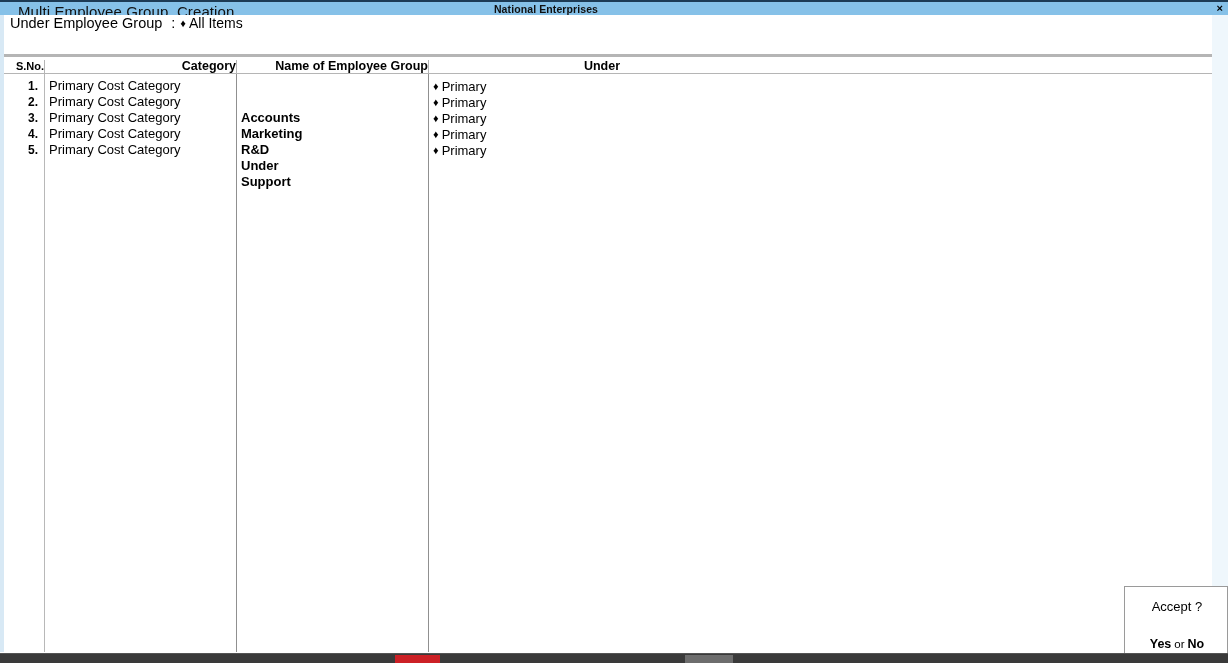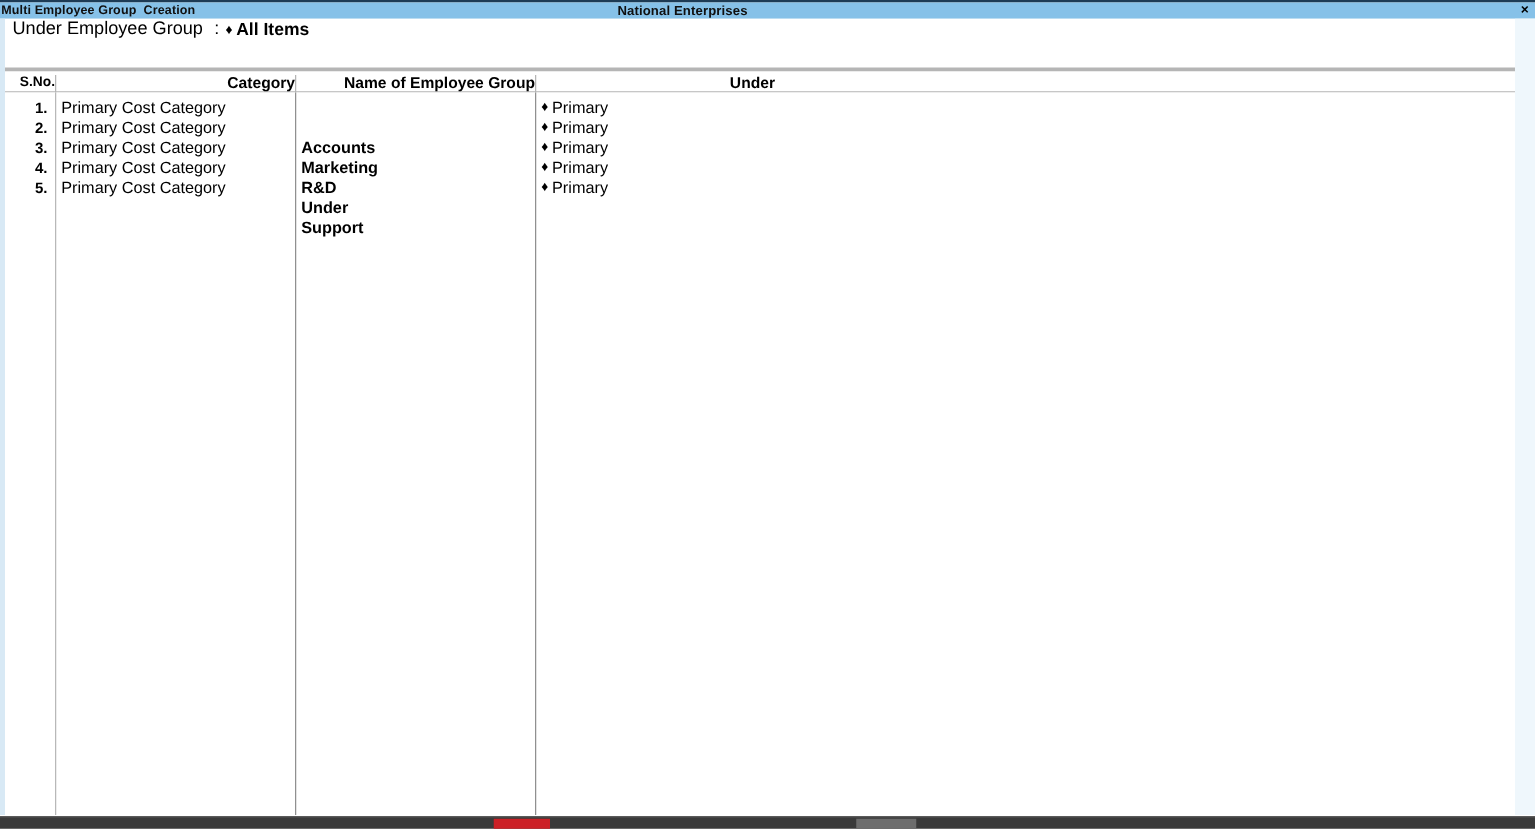--- a/index.html
+++ b/index.html
@@ -32,23 +32,23 @@
   .titlebar {
     position: absolute;
     left: 0; top: 2px;
     width: 1228px; height: 13px;
     background: #86c1e8;
     display: flex;
     align-items: center;
   }
   .titlebar-left {
     position: absolute;
-    left: 1px; top: 1px;
-    font-size: 10px;
-    font-weight: bold;
+    left: 18px; top: 1px;
+    font-size: 15px;
+    font-weight: normal;
     color: #101010;
     white-space: pre;
     letter-spacing: 0.1px;
   }
   .titlebar-center {
     position: absolute;
     left: 0; top: 1px;
     width: 1092px;
     text-align: center;
     font-size: 10.5px;
@@ -92,21 +92,21 @@
     font-size: 14.5px;
     color: #000000;
   }
   .filter-colon {
     font-size: 14.5px;
     color: #000000;
     margin: 0 5px 0 9px;
   }
   .filter-value {
     font-size: 14px;
-    font-weight: bold;
+    font-weight: normal;
     color: #000000;
   }
   .diamond {
     font-size: 11px;
     vertical-align: 1px;
     margin-right: 3px;
   }
 
   
   .table-area {
@@ -306,20 +306,26 @@
           <div class="row">
             <div class="cell sno">5.</div>
             <div class="cell cat">Primary Cost Category</div>
             <div class="cell name">Support</div>
             <div class="cell under"><span class="diamond">♦</span><span>Primary</span></div>
           </div>
         </div>
     </div>
   </div>
 
+  <div class="accept-box">
+    <div class="accept-title">Accept ?</div>
+    <div class="accept-actions">
+      <span class="yes">Yes</span><span class="or">or</span><span class="no">No</span>
+    </div>
+  </div>
 
   <div class="taskbar">
     <div class="taskbar-edge-l"></div>
     <div class="taskbar-seg red"></div>
     <div class="taskbar-seg gray"></div>
   </div>
 
 </div>
 
 </body></html>

